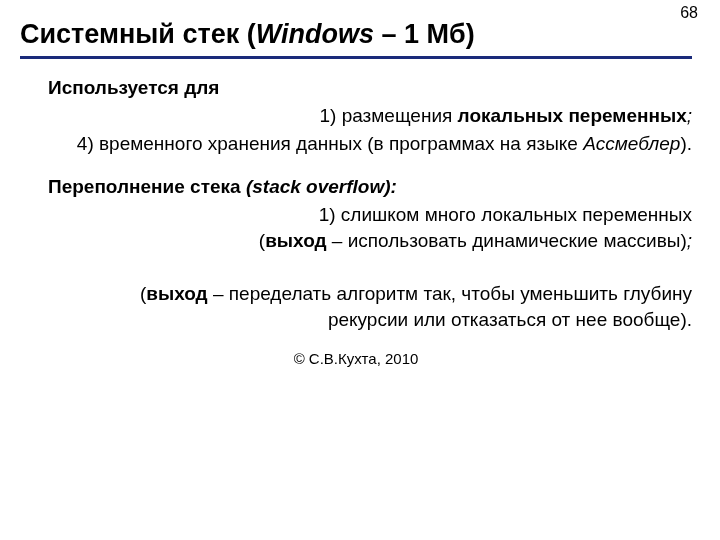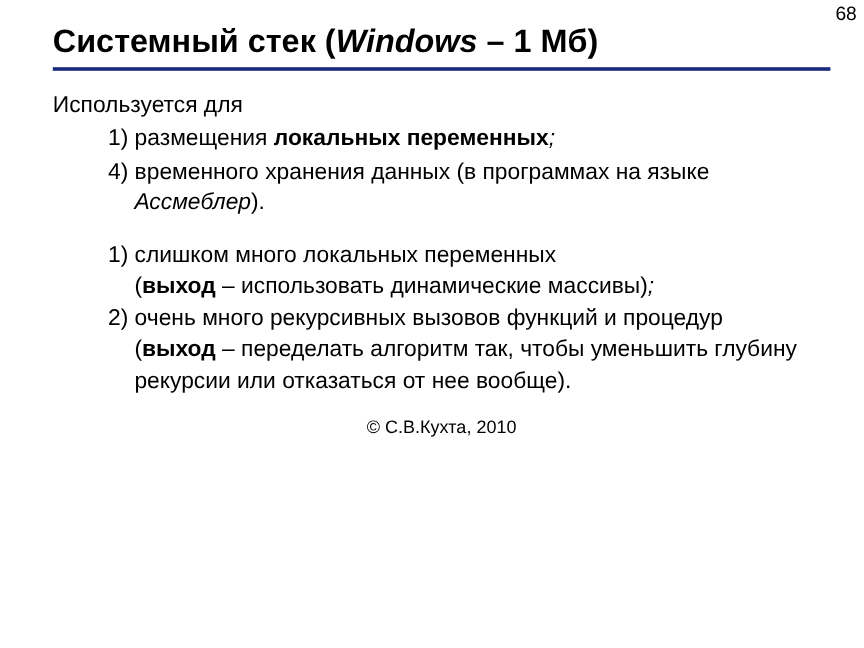--- a/index.html
+++ b/index.html
@@ -9,53 +9,55 @@
     height: 540px;
     font-family: Arial, Helvetica, sans-serif;
     background: #fff;
     color: #000;
     position: relative;
     box-sizing: border-box;
   }
   .page-number {
     position: absolute;
     top: 4px;
-    right: 6px;
+    right: 22px;
     font-size: 16px;
   }
   .content {
-    padding: 18px 28px 0 44px;
+    padding: 18px 28px 0 20px;
   }
   h1 {
     font-size: 27px;
     font-weight: bold;
     margin: 0 0 4px 0;
     line-height: 1.2;
   }
   h1 .ital {
     font-style: italic;
   }
   .rule {
     border-bottom: 3px solid #1a2a7a;
     margin: 6px 0 16px 0;
   }
   .section {
     font-size: 19px;
     line-height: 1.35;
     margin-bottom: 18px;
   }
   .lead {
-    font-weight: normal;
+    font-weight: bold;
     margin-bottom: 2px;
+    margin-left: 28px;
   }
   .lead .ital {
     font-style: italic;
   }
   .list {
     padding-left: 26px;
+    text-align: right;
   }
   .item {
     margin-bottom: 2px;
     text-indent: -22px;
     padding-left: 42px;
   }
   .b { font-weight: bold; }
   .i { font-style: italic; }
   .footer {
     text-align: center;
@@ -81,27 +83,30 @@
       <div class="item">
         <span>1) размещения </span><span class="b">локальных переменных</span><span class="i">;</span>
       </div>
       <div class="item">
         <span>4) временного хранения данных (в программах на языке </span><span class="i">Ассмеблер</span><span>).</span>
       </div>
     </div>
   </div>
 
   <div class="section">
+    <div class="lead">
+      <span>Переполнение стека </span><span class="ital">(stack overflow):</span>
+    </div>
     <div class="list">
       <div class="item">
         <span>1) слишком много локальных переменных</span><br>
         <span>(</span><span class="b">выход</span><span> – использовать динамические массивы)</span><span class="i">;</span>
       </div>
       <div class="item">
-        <span>2) очень много рекурсивных вызовов функций и процедур</span><br>
+        <br>
         <span>(</span><span class="b">выход</span><span> – переделать алгоритм так, чтобы уменьшить глубину рекурсии или отказаться от нее вообще).</span>
       </div>
     </div>
   </div>
 
   <div class="footer">© С.В.Кухта, 2010</div>
 
 </div>
 
 </body></html>

